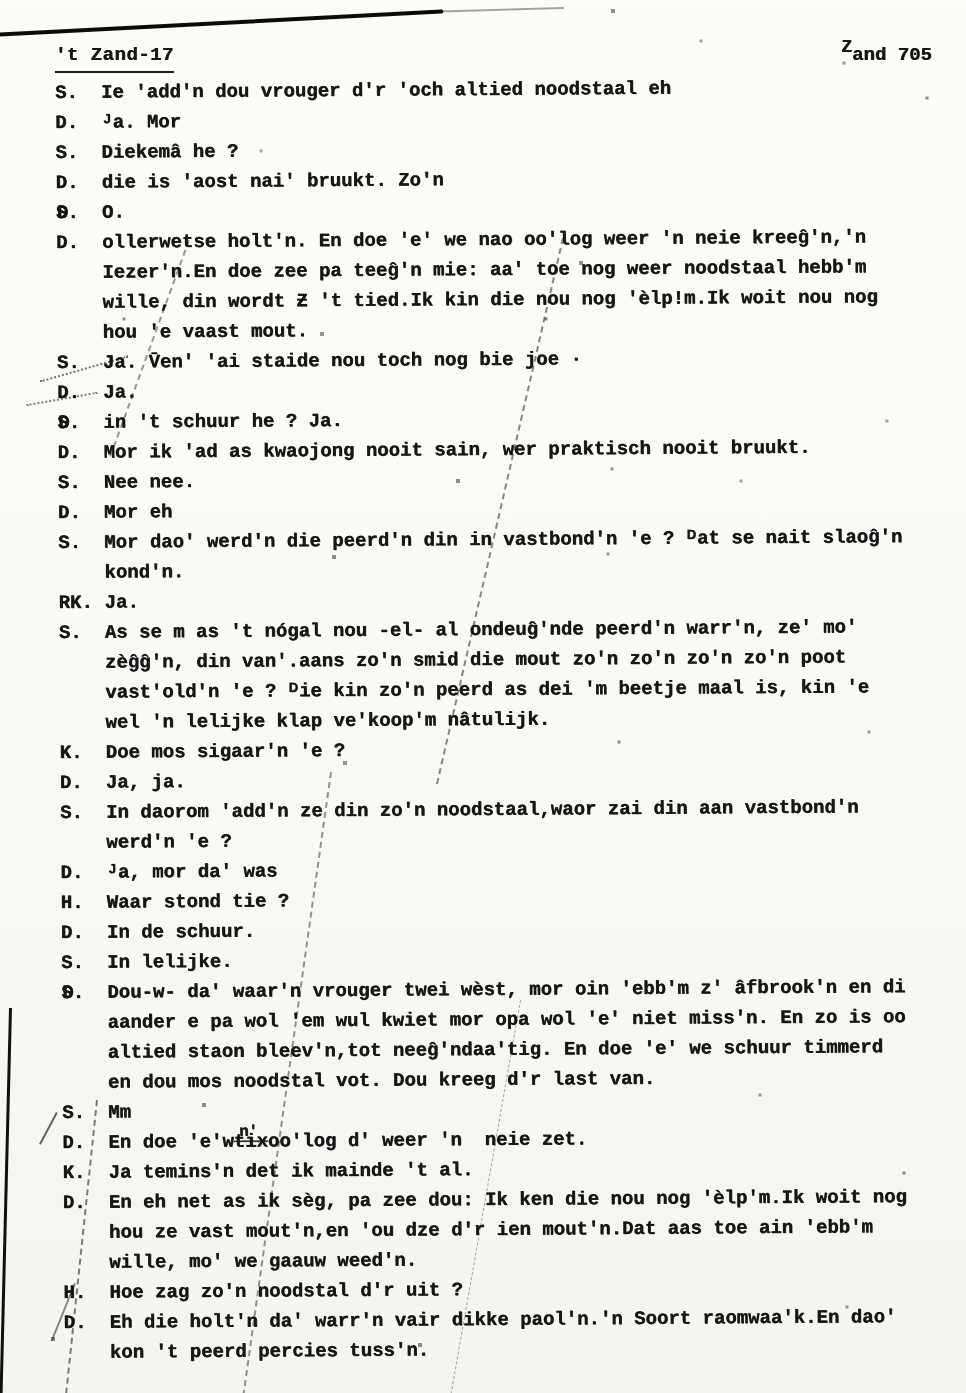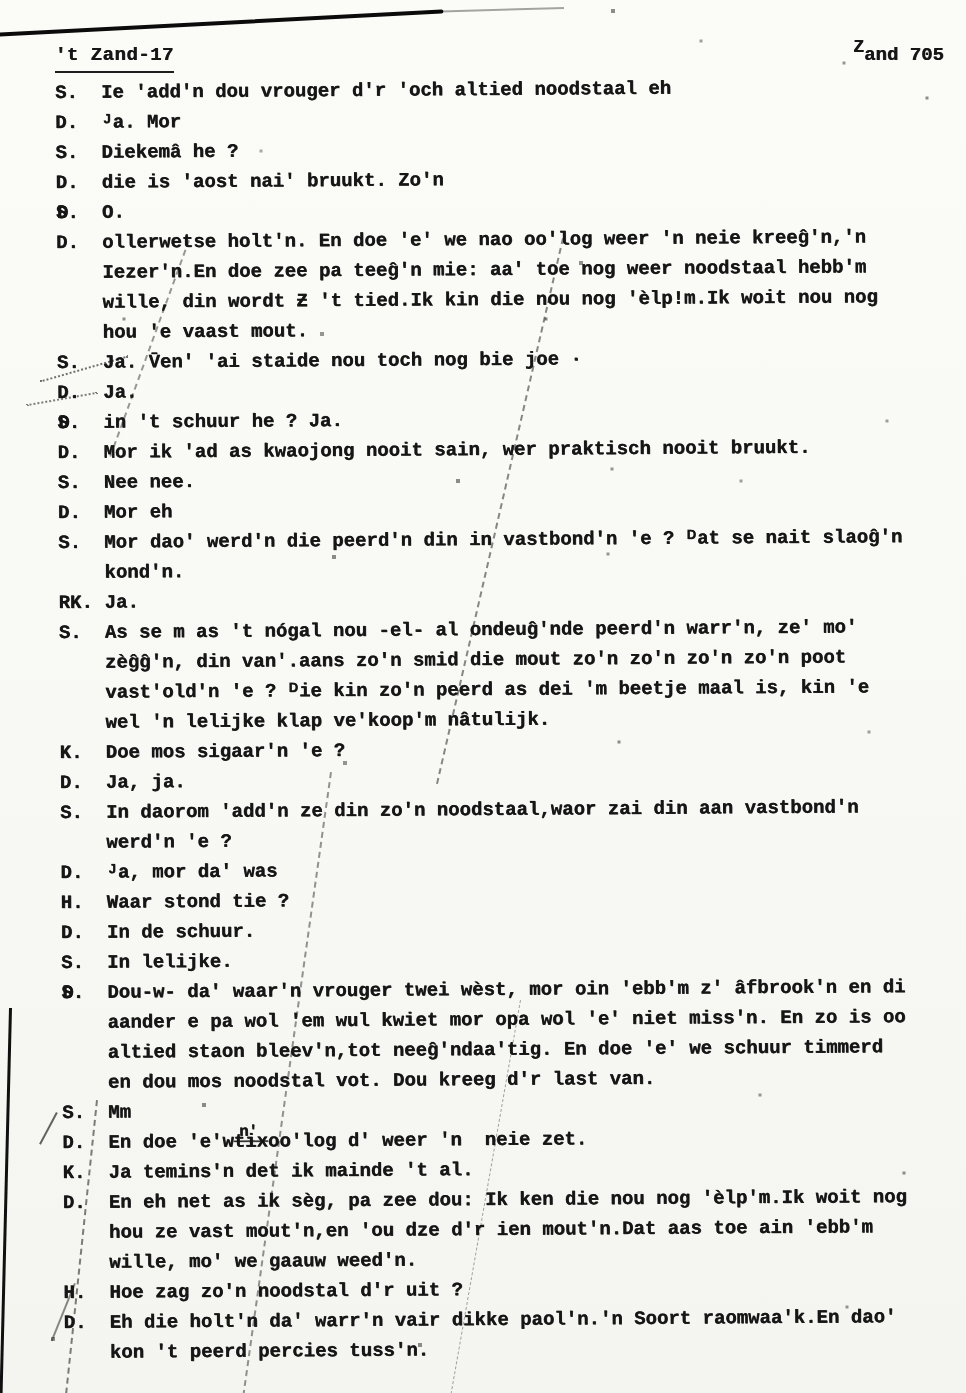--- a/index.html
+++ b/index.html
@@ -20,21 +20,21 @@
     position:absolute;inset:0;
     font-size:19px;line-height:30px;font-weight:700;
     text-shadow:0.4px 0.25px 0.4px rgba(10,10,10,0.75),
                 -0.2px -0.1px 0.3px rgba(25,25,25,0.45);
   }
   .hdr-title{
     position:absolute;left:55px;top:40px;
     border-bottom:2.5px solid #1d1d1d;padding-bottom:1px;
     letter-spacing:0.5px;
   }
-  .hdr-page{position:absolute;right:22px;top:40px;white-space:pre;}
+  .hdr-page{position:absolute;right:34px;top:40px;white-space:pre;}
   .hdr-page .sup{display:inline-block;transform:translateY(-0.45em);font-size:0.95em;}
   .dialogue{
     position:absolute;left:55px;top:78px;width:1000px;
     transform:rotate(-0.4deg);transform-origin:0 0;
   }
   .row{display:flex;}
   .spk{flex:0 0 46px;white-space:pre;}
   .txt{white-space:pre;}
   .spk.ovr{position:relative;}
   .spk.ovr .o{position:absolute;left:1px;top:0;}

